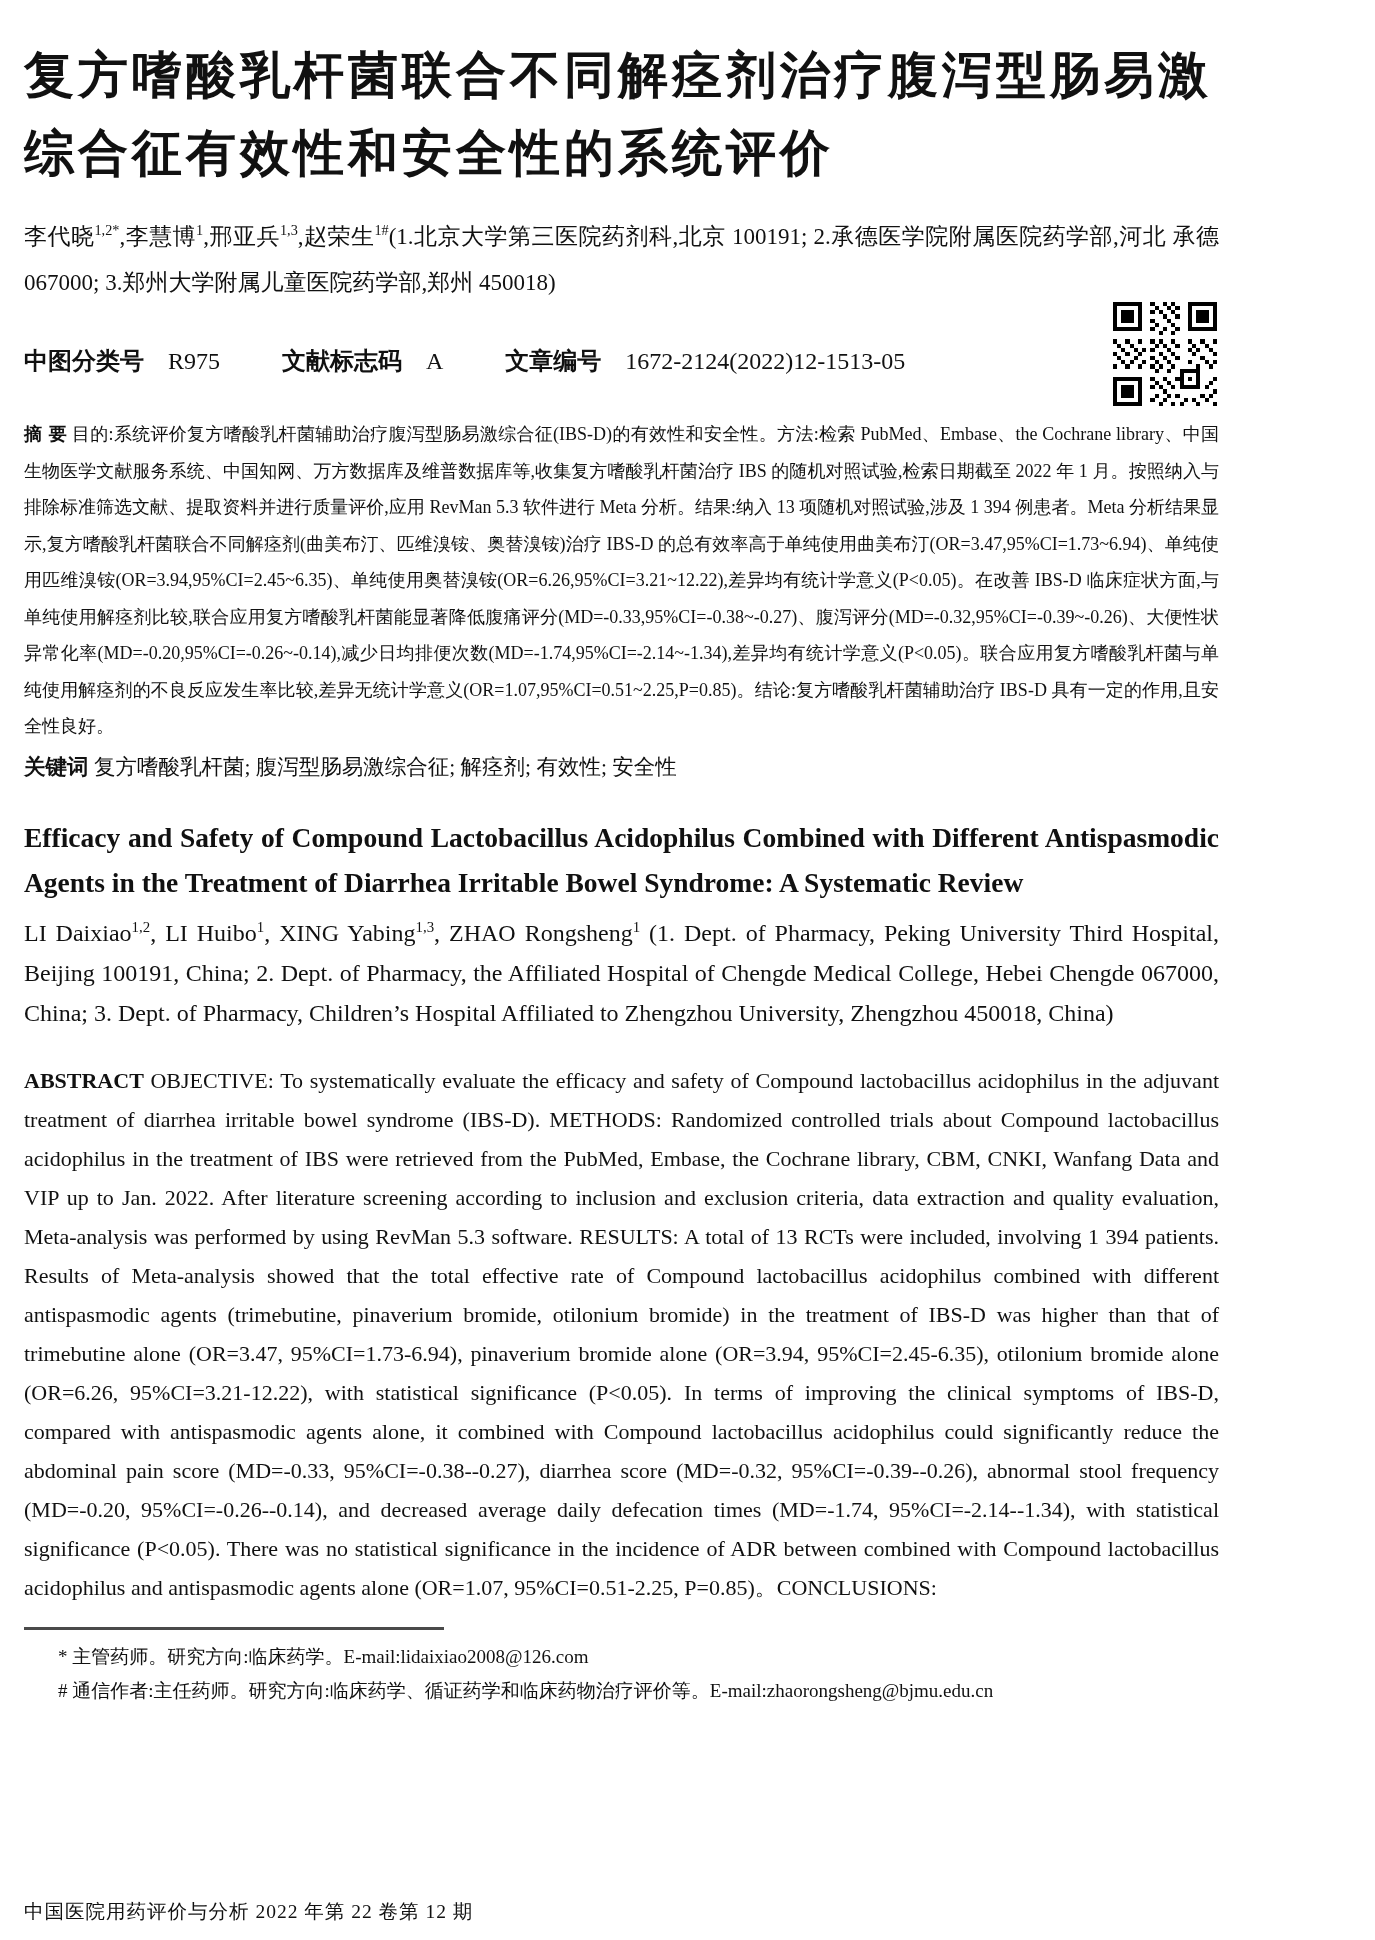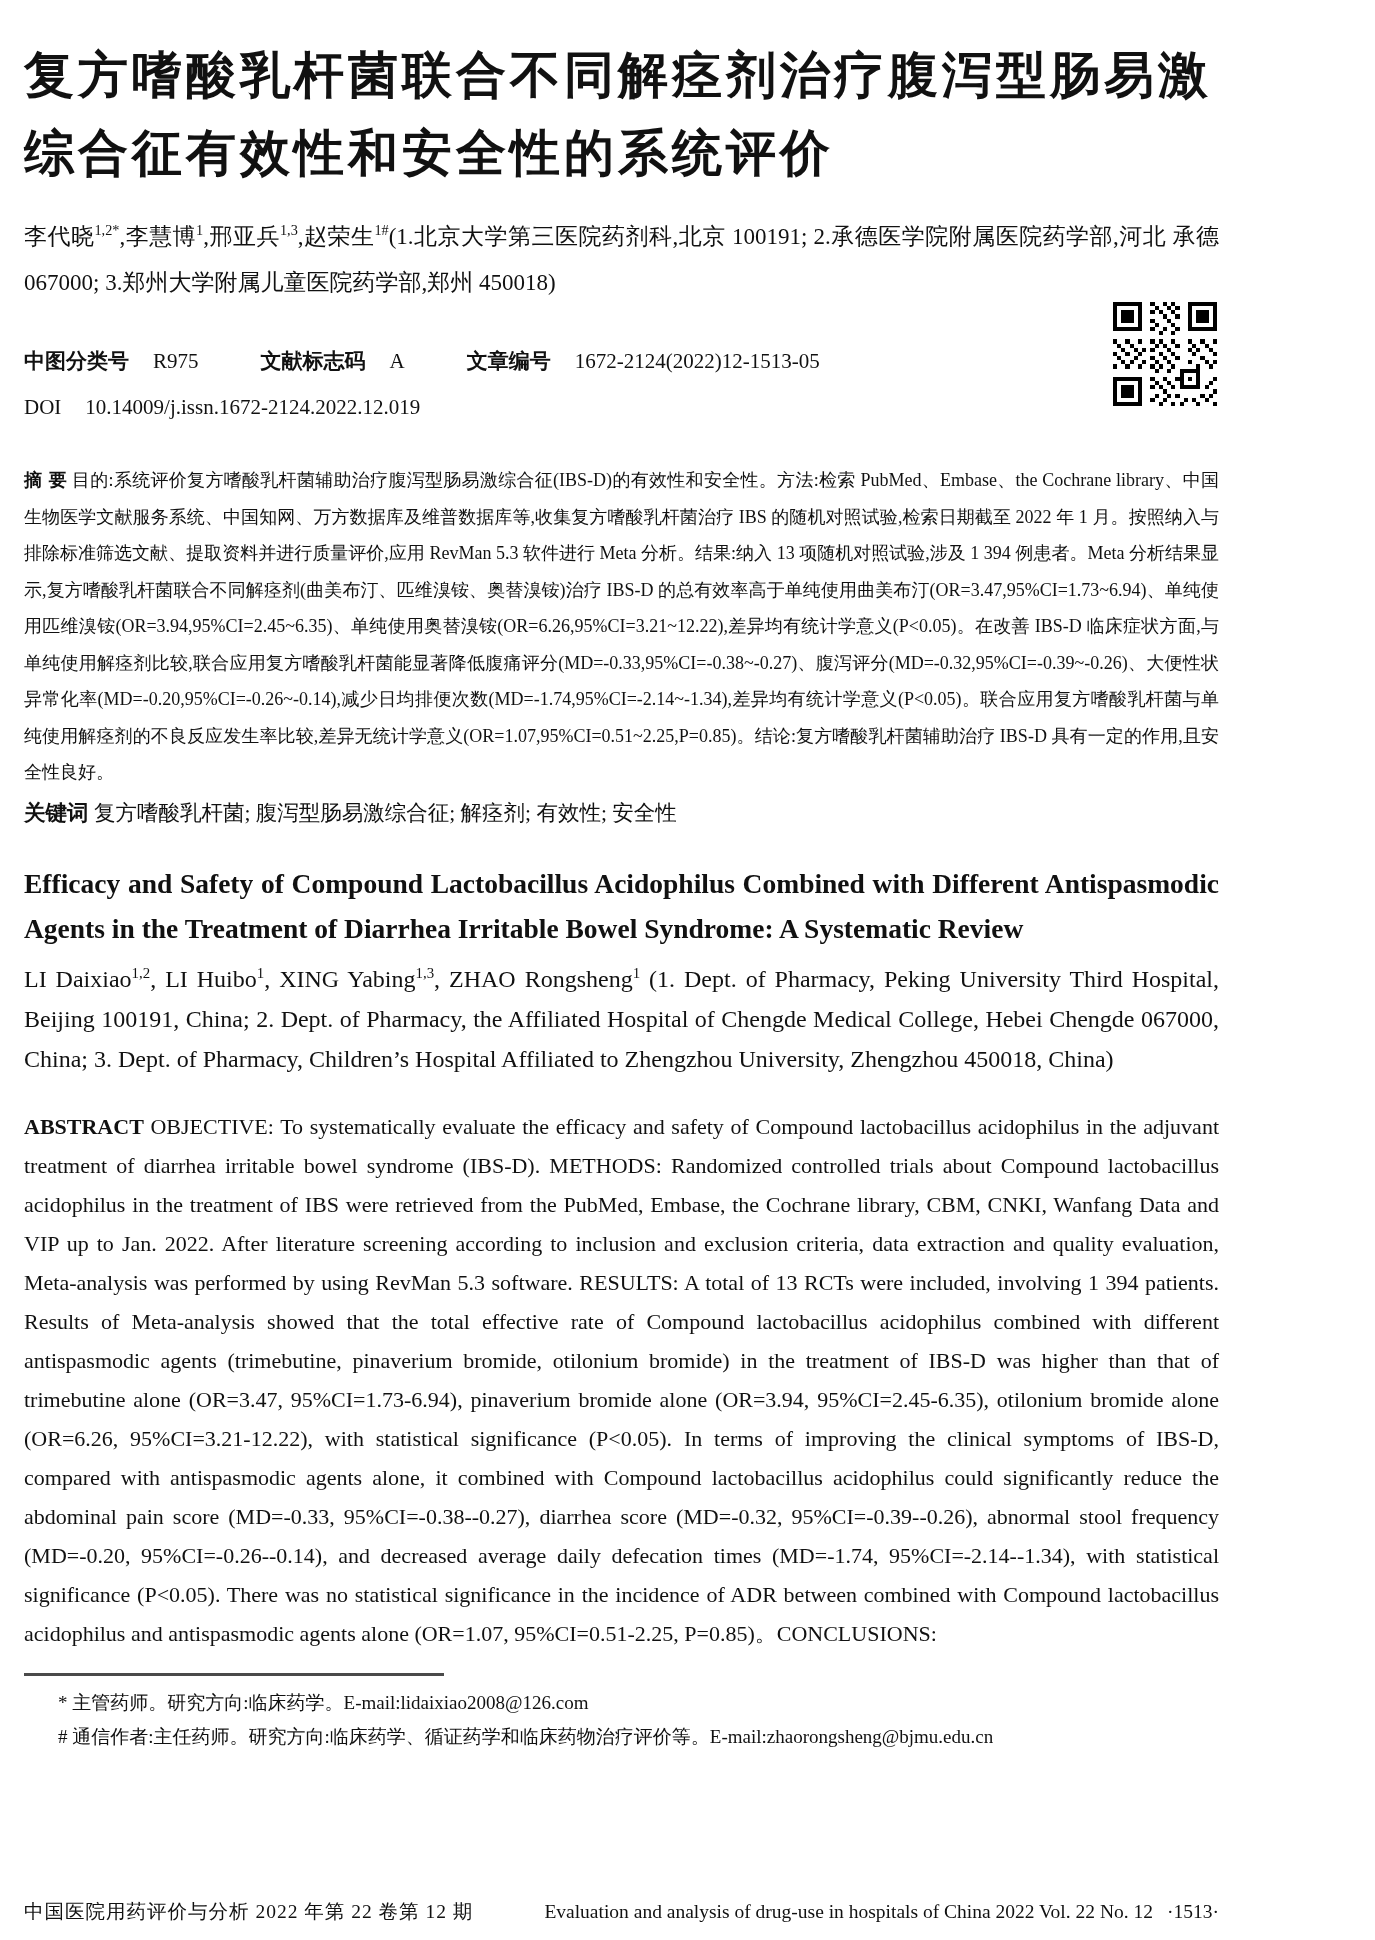--- a/index.html
+++ b/index.html
@@ -9,21 +9,21 @@
           font-family:"Liberation Serif","DejaVu Serif",serif; }
   .inner { padding:30px 26px 0 24px; }
 
   .title-cn { margin:6px 0 0 0; font-family:"Liberation Serif","DejaVu Serif",serif;
               font-weight:900; font-size:50px; line-height:78px; letter-spacing:4px; }
   .title-cn .tline { display:block; }
 
   .authors-cn { margin:22px 0 0 0; font-size:23px; line-height:46px; text-align:justify; }
   sup { font-size:0.62em; line-height:0; }
 
-  .meta-row { margin:40px 0 0 0; font-size:21px; line-height:30px; }
+  .meta-row { margin:40px 0 0 0; font-size:24px; line-height:30px; }
   .meta-label { font-family:"DejaVu Sans","Liberation Sans",sans-serif; font-weight:700; }
   .meta-value { font-family:"Liberation Serif","DejaVu Serif",serif; }
   .gap-s { display:inline-block; width:24px; }
   .gap-l { display:inline-block; width:62px; }
 
   .doi-row { margin:16px 0 0 0; font-size:21px; line-height:30px; }
 
   .abstract-cn { margin:40px 0 0 0; font-size:18px; line-height:36.5px; text-align:justify; }
   .lbl-bold { font-family:"DejaVu Sans","Liberation Sans",sans-serif; font-weight:700; }
   .keywords-cn { margin:4px 0 0 0; font-size:21.5px; line-height:36.5px; text-align:justify; }
@@ -57,21 +57,20 @@
 
     <h1 class="title-cn">
       <span class="tline">复方嗜酸乳杆菌联合不同解痉剂治疗腹泻型肠易激</span>
       <span class="tline">综合征有效性和安全性的系统评价</span>
     </h1>
 
     <p class="authors-cn"><span>李代晓</span><sup>1,2*</sup><span>,李慧博</span><sup>1</sup><span>,邢亚兵</span><sup>1,3</sup><span>,赵荣生</span><sup>1#</sup><span>(1.北京大学第三医院药剂科,北京  100191; 2.承德医学院附属医院药学部,河北 承德  067000; 3.郑州大学附属儿童医院药学部,郑州  450018)</span></p>
 
     <p class="meta-row"><span class="meta-label">中图分类号</span><span class="gap-s"></span><span class="meta-value">R975</span><span class="gap-l"></span><span class="meta-label">文献标志码</span><span class="gap-s"></span><span class="meta-value">A</span><span class="gap-l"></span><span class="meta-label">文章编号</span><span class="gap-s"></span><span class="meta-value">1672-2124(2022)12-1513-05</span></p>
 
-    <p class="doi-row"><span class="meta-value">DOI</span><span class="gap-s"></span><span class="meta-value">10.14009/j.issn.1672-2124.2022.12.019</span></p>
 
     <p class="abstract-cn"><span class="lbl-bold">摘  要</span>  <span>目的:系统评价复方嗜酸乳杆菌辅助治疗腹泻型肠易激综合征(IBS-D)的有效性和安全性。方法:检索 PubMed、Embase、the Cochrane library、中国生物医学文献服务系统、中国知网、万方数据库及维普数据库等,收集复方嗜酸乳杆菌治疗 IBS 的随机对照试验,检索日期截至 2022 年 1 月。按照纳入与排除标准筛选文献、提取资料并进行质量评价,应用 RevMan 5.3 软件进行 Meta 分析。结果:纳入 13 项随机对照试验,涉及 1 394 例患者。Meta 分析结果显示,复方嗜酸乳杆菌联合不同解痉剂(曲美布汀、匹维溴铵、奥替溴铵)治疗 IBS-D 的总有效率高于单纯使用曲美布汀(OR=3.47,95%CI=1.73~6.94)、单纯使用匹维溴铵(OR=3.94,95%CI=2.45~6.35)、单纯使用奥替溴铵(OR=6.26,95%CI=3.21~12.22),差异均有统计学意义(P&lt;0.05)。在改善 IBS-D 临床症状方面,与单纯使用解痉剂比较,联合应用复方嗜酸乳杆菌能显著降低腹痛评分(MD=-0.33,95%CI=-0.38~-0.27)、腹泻评分(MD=-0.32,95%CI=-0.39~-0.26)、大便性状异常化率(MD=-0.20,95%CI=-0.26~-0.14),减少日均排便次数(MD=-1.74,95%CI=-2.14~-1.34),差异均有统计学意义(P&lt;0.05)。联合应用复方嗜酸乳杆菌与单纯使用解痉剂的不良反应发生率比较,差异无统计学意义(OR=1.07,95%CI=0.51~2.25,P=0.85)。结论:复方嗜酸乳杆菌辅助治疗 IBS-D 具有一定的作用,且安全性良好。</span></p>
 
     <p class="keywords-cn"><span class="lbl-bold">关键词</span>  <span>复方嗜酸乳杆菌; 腹泻型肠易激综合征; 解痉剂; 有效性; 安全性</span></p>
 
     <h2 class="title-en">Efficacy and Safety of Compound Lactobacillus Acidophilus Combined with Different Antispasmodic Agents in the Treatment of Diarrhea Irritable Bowel Syndrome: A Systematic Review</h2>
 
     <p class="authors-en"><span>LI Daixiao</span><sup>1,2</sup><span>, LI Huibo</span><sup>1</sup><span>, XING Yabing</span><sup>1,3</sup><span>, ZHAO Rongsheng</span><sup>1</sup> <span>(1. Dept. of Pharmacy, Peking University Third Hospital, Beijing 100191, China; 2. Dept. of Pharmacy, the Affiliated Hospital of Chengde Medical College, Hebei Chengde 067000, China; 3. Dept. of Pharmacy, Children’s Hospital Affiliated to Zhengzhou University, Zhengzhou 450018, China)</span></p>
 
     <p class="abstract-en"><span class="lbl-en">ABSTRACT</span>  <span>OBJECTIVE: To systematically evaluate the efficacy and safety of Compound lactobacillus acidophilus in the adjuvant treatment of diarrhea irritable bowel syndrome (IBS-D). METHODS: Randomized controlled trials about Compound lactobacillus acidophilus in the treatment of IBS were retrieved from the PubMed, Embase, the Cochrane library, CBM, CNKI, Wanfang Data and VIP up to Jan. 2022. After literature screening according to inclusion and exclusion criteria, data extraction and quality evaluation, Meta-analysis was performed by using RevMan 5.3 software. RESULTS: A total of 13 RCTs were included, involving 1 394 patients. Results of Meta-analysis showed that the total effective rate of Compound lactobacillus acidophilus combined with different antispasmodic agents (trimebutine, pinaverium bromide, otilonium bromide) in the treatment of IBS-D was higher than that of trimebutine alone (OR=3.47, 95%CI=1.73-6.94), pinaverium bromide alone (OR=3.94, 95%CI=2.45-6.35), otilonium bromide alone (OR=6.26, 95%CI=3.21-12.22), with statistical significance (P&lt;0.05). In terms of improving the clinical symptoms of IBS-D, compared with antispasmodic agents alone, it combined with Compound lactobacillus acidophilus could significantly reduce the abdominal pain score (MD=-0.33, 95%CI=-0.38--0.27), diarrhea score (MD=-0.32, 95%CI=-0.39--0.26), abnormal stool frequency (MD=-0.20, 95%CI=-0.26--0.14), and decreased average daily defecation times (MD=-1.74, 95%CI=-2.14--1.34), with statistical significance (P&lt;0.05). There was no statistical significance in the incidence of ADR between combined with Compound lactobacillus acidophilus and antispasmodic agents alone (OR=1.07, 95%CI=0.51-2.25, P=0.85)。CONCLUSIONS:</span></p>
@@ -100,15 +99,14 @@
         <path d="M9 0h1v1H9z M12 0h1v1h-1z M14 0h1v1h-1z M10 1h1v1h-1z M13 1h1v1h-1z M15 1h1v1h-1z M9 2h1v1H9z M11 2h1v1h-1z M14 2h1v1h-1z M12 3h1v1h-1z M15 3h1v1h-1z M9 4h1v1H9z M13 4h1v1h-1z M10 5h1v1h-1z M14 5h1v1h-1z M9 6h1v1H9z M12 6h1v1h-1z M15 6h1v1h-1z M11 7h1v1h-1z M14 7h1v1h-1z M0 9h1v1H0z M3 9h1v1H3z M6 9h1v1H6z M9 9h1v1H9z M11 9h1v1h-1z M14 9h1v1h-1z M18 9h1v1h-1z M21 9h1v1h-1z M24 9h1v1h-1z M1 10h1v1H1z M4 10h1v1H4z M10 10h1v1h-1z M12 10h1v1h-1z M15 10h1v1h-1z M19 10h1v1h-1z M22 10h1v1h-1z M2 11h1v1H2z M5 11h1v1H5z M7 11h1v1H7z M9 11h1v1H9z M13 11h1v1h-1z M18 11h1v1h-1z M20 11h1v1h-1z M23 11h1v1h-1z M0 12h1v1H0z M3 12h1v1H3z M6 12h1v1H6z M11 12h1v1h-1z M14 12h1v1h-1z M19 12h1v1h-1z M24 12h1v1h-1z M1 13h1v1H1z M5 13h1v1H5z M9 13h1v1H9z M12 13h1v1h-1z M15 13h1v1h-1z M21 13h1v1h-1z M2 14h1v1H2z M4 14h1v1H4z M7 14h1v1H7z M10 14h1v1h-1z M13 14h1v1h-1z M18 14h1v1h-1z M22 14h1v1h-1z M24 14h1v1h-1z M0 15h1v1H0z M3 15h1v1H3z M6 15h1v1H6z M9 15h1v1H9z M11 15h1v1h-1z M14 15h1v1h-1z M20 15h1v1h-1z M23 15h1v1h-1z M10 16h1v1h-1z M13 16h1v1h-1z M9 18h1v1H9z M12 18h1v1h-1z M15 18h1v1h-1z M24 18h1v1h-1z M10 19h1v1h-1z M13 19h1v1h-1z M23 19h1v1h-1z M9 20h1v1H9z M11 20h1v1h-1z M14 20h1v1h-1z M22 20h1v1h-1z M12 21h1v1h-1z M24 21h1v1h-1z M10 22h1v1h-1z M13 22h1v1h-1z M15 22h1v1h-1z M21 22h1v1h-1z M23 22h1v1h-1z M9 23h1v1H9z M12 23h1v1h-1z M17 23h1v1h-1z M19 23h1v1h-1z M22 23h1v1h-1z M11 24h1v1h-1z M14 24h1v1h-1z M16 24h1v1h-1z M20 24h1v1h-1z M24 24h1v1h-1z"></path>
         <rect x="16" y="16" width="5" height="5"></rect>
           <rect x="17" y="17" width="3" height="3" fill="#fff"></rect>
           <rect x="18" y="18" width="1" height="1"></rect>
       </g>
     </svg>
   </div>
 
   <div class="footer">
     <span class="f-left">中国医院用药评价与分析  2022 年第 22 卷第 12 期</span>
-    <span class="f-right"><span>Evaluation and analysis of drug-use in hospitals of China 2022 Vol. 22 No. 12</span><span class="page-no">·1513·</span></span>
   </div>
 </div>
 
 </body></html>

